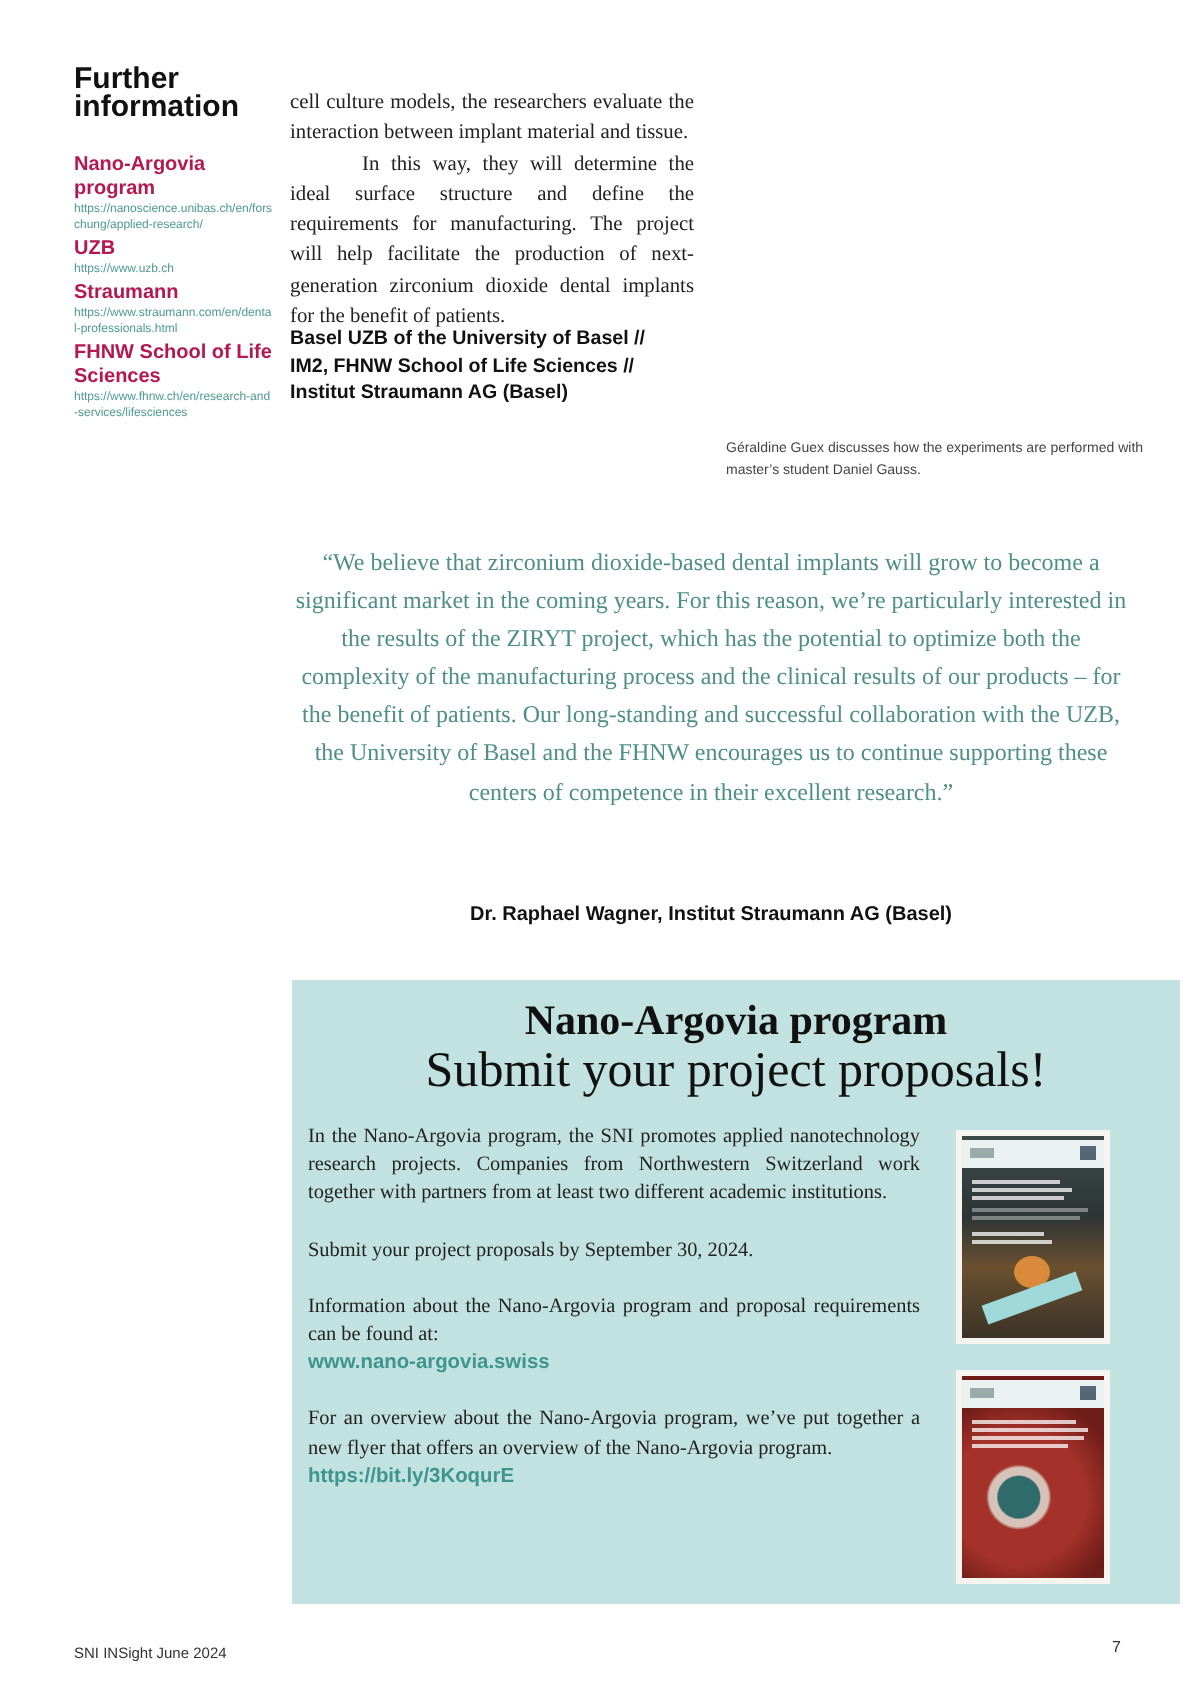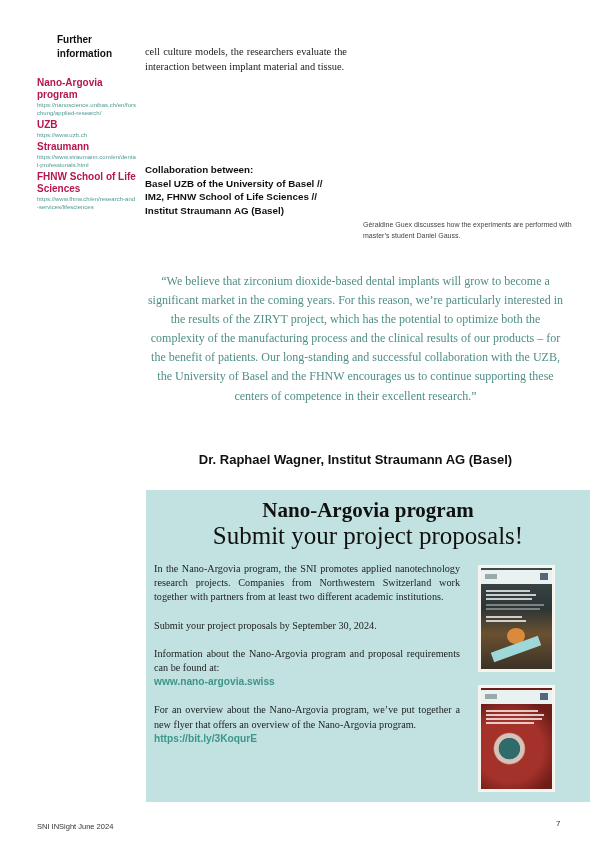--- a/index.html
+++ b/index.html
@@ -1,36 +1,36 @@
 <!DOCTYPE html>
 <html><head>
 <meta charset="utf-8">
 <style>
   html, body { margin: 0; padding: 0; background: #ffffff; }
   body { width: 600px; height: 848px; position: relative; overflow: hidden; font-family: "Liberation Serif", serif; color: #222; }
 
   
   .sidebar { position: absolute; left: 37px; top: 33px; width: 100px; font-family: "Liberation Sans", sans-serif; }
-  .sidebar .heading { font-weight: bold; font-size: 10px; line-height: 14px; color: #111; width: 80px; margin-left: 20px; }
+  .sidebar .heading { font-weight: bold; font-size: 15px; line-height: 14px; color: #111; width: 80px; }
   .sidebar .item { margin-top: 2px; }
   .sidebar .item-title { font-weight: bold; font-size: 10px; line-height: 12px; color: #b5174f; }
   .sidebar .item-url { font-size: 6px; line-height: 8px; color: #4e9a92; word-break: break-all; }
 
   
   .body-col { position: absolute; left: 145px; top: 32px; width: 202px; font-size: 10.4px; line-height: 15.3px; color: #222; text-align: justify; margin-top: 12px; }
   .body-col p { margin: 0; }
   .body-col p.indent { text-indent: 36px; }
   .collab { position: absolute; left: 145px; top: 163px; width: 215px; font-family: "Liberation Sans", sans-serif; font-weight: bold; font-size: 9.8px; line-height: 13.5px; color: #111; }
 
   
   .caption { position: absolute; left: 363px; top: 219px; width: 210px; font-family: "Liberation Sans", sans-serif; font-size: 7px; line-height: 11px; color: #444; }
 
   
   .quote { position: absolute; left: 143px; top: 272px; width: 425px; text-align: center; font-size: 12px; line-height: 19.1px; color: #4f8f87; }
-  .quote-author { position: absolute; left: 143px; top: 452px; width: 425px; text-align: center; font-family: "Liberation Sans", sans-serif; font-weight: bold; font-size: 13px; color: #111; }
+  .quote-author { position: absolute; left: 143px; top: 452px; width: 425px; text-align: center; font-family: "Liberation Sans", sans-serif; font-weight: bold; font-size: 10px; color: #111; }
 
   
   .box { position: absolute; left: 146px; top: 490px; width: 444px; height: 312px; background: #c1e2e0; }
   .box-title { position: absolute; left: 0; top: 7px; width: 100%; text-align: center; font-weight: bold; font-size: 21px; line-height: 26px; color: #111; }
   .box-subtitle { position: absolute; left: 0; top: 33px; width: 100%; text-align: center; font-size: 25px; line-height: 26px; color: #111; }
   .box-text { position: absolute; left: 8px; top: 72px; width: 306px; font-size: 10.2px; line-height: 14.2px; color: #222; text-align: justify; }
   .box-text p { margin: 0 0 14px 0; }
   .box-text a { color: #3e958b; font-family: "Liberation Sans", sans-serif; font-weight: bold; text-decoration: none; display: block; text-align: left; }
 
   .flyer { position: absolute; width: 77px; height: 107px; background: #f6f4ef; padding: 3px; box-sizing: border-box; }
@@ -68,24 +68,24 @@
     <div class="item-url">https://www.straumann.com/en/dental-professionals.html</div>
   </div>
   <div class="item">
     <div class="item-title">FHNW School of Life Sciences</div>
     <div class="item-url">https://www.fhnw.ch/en/research-and-services/lifesciences</div>
   </div>
 </div>
 
 <div class="body-col">
   <p>cell culture models, the researchers evaluate the interaction between implant material and tissue.</p>
+  <p class="indent">In this way, they will determine the ideal surface structure and define the requirements for manufacturing. The project will help facilitate the production of next-generation zirconium dioxide dental implants for the benefit of patients.</p>
 </div>
 
 <div class="collab">
-  <div>Collaboration between:</div>
   <div>Basel UZB of the University of Basel //</div>
   <div>IM2, FHNW School of Life Sciences //</div>
   <div>Institut Straumann AG (Basel)</div>
 </div>
 
 <div class="caption">Géraldine Guex discusses how the experiments are performed with master’s student Daniel Gauss.</div>
 
 <div class="quote">“We believe that zirconium dioxide-based dental implants will grow to become a significant market in the coming years. For this reason, we’re particularly interested in the results of the ZIRYT project, which has the potential to optimize both the complexity of the manufacturing process and the clinical results of our products – for the benefit of patients. Our long-standing and successful collaboration with the UZB, the University of Basel and the FHNW encourages us to continue supporting these centers of competence in their excellent research.”</div>
 <div class="quote-author">Dr. Raphael Wagner, Institut Straumann AG (Basel)</div>
 

